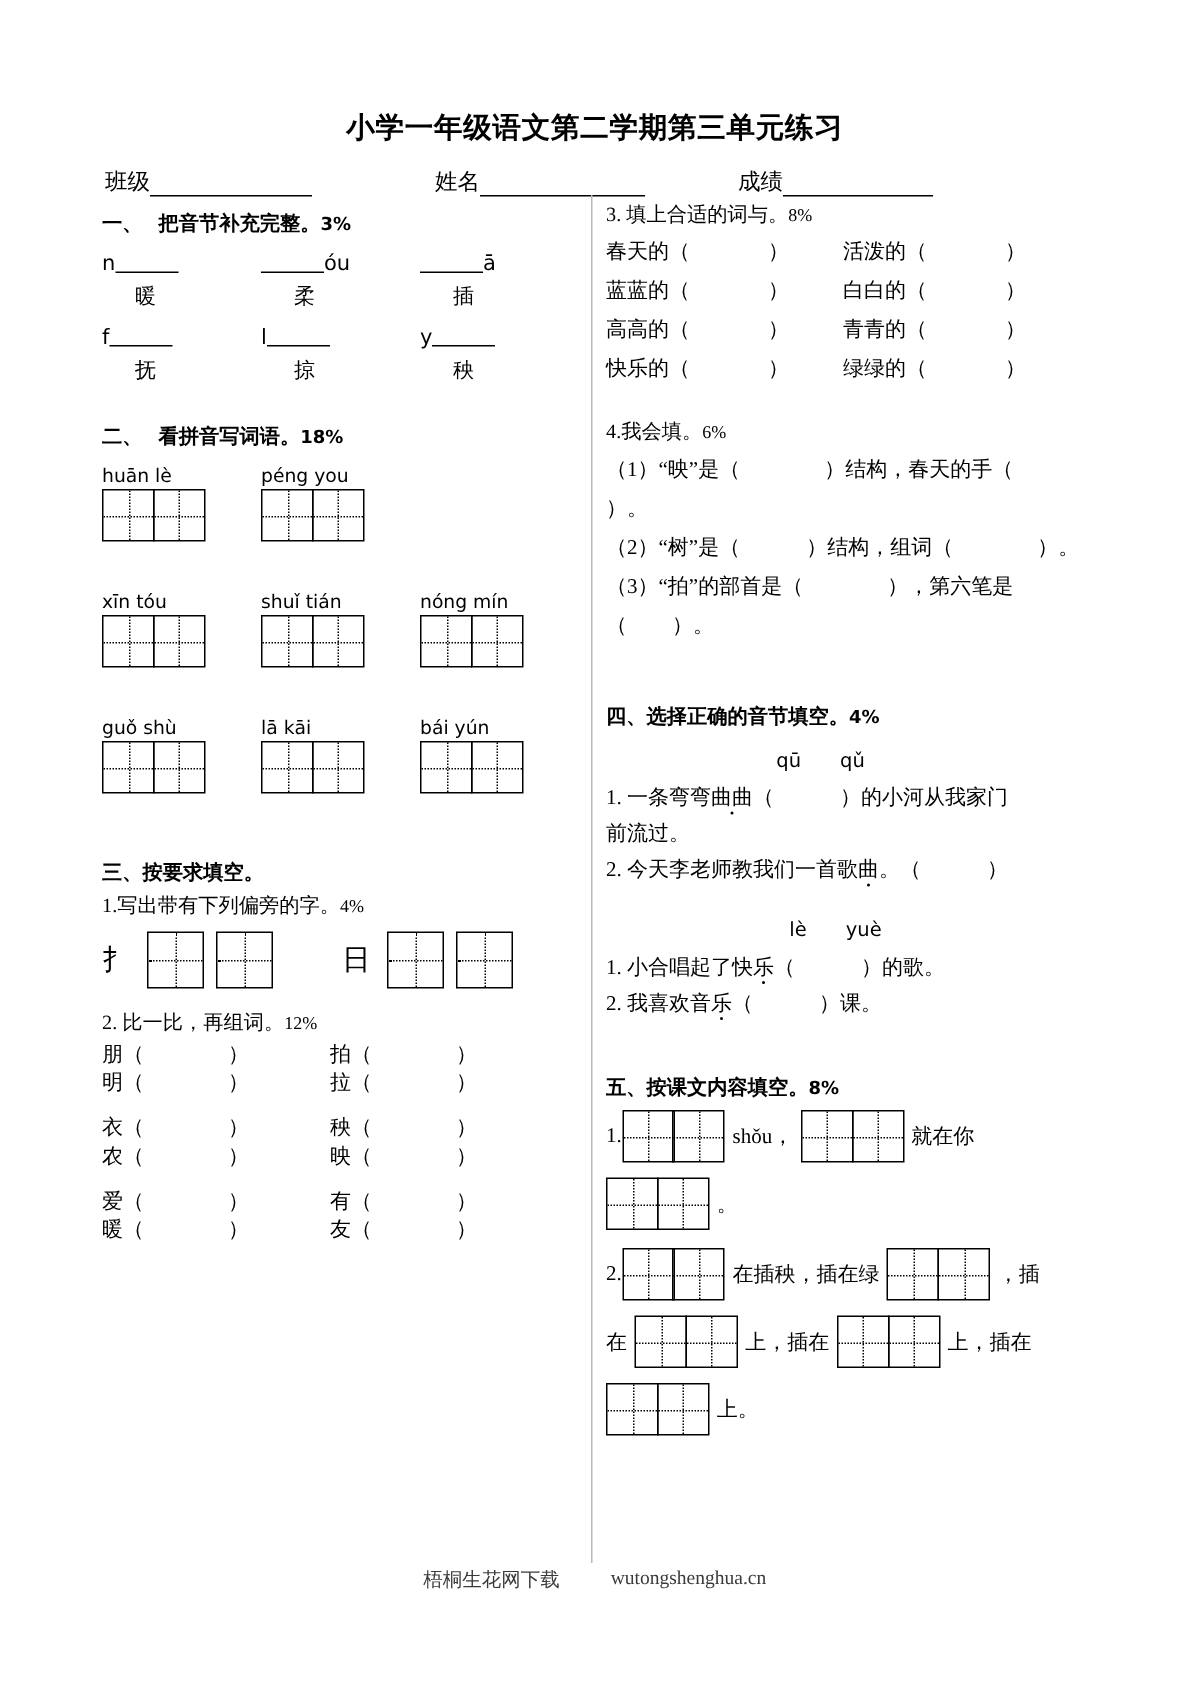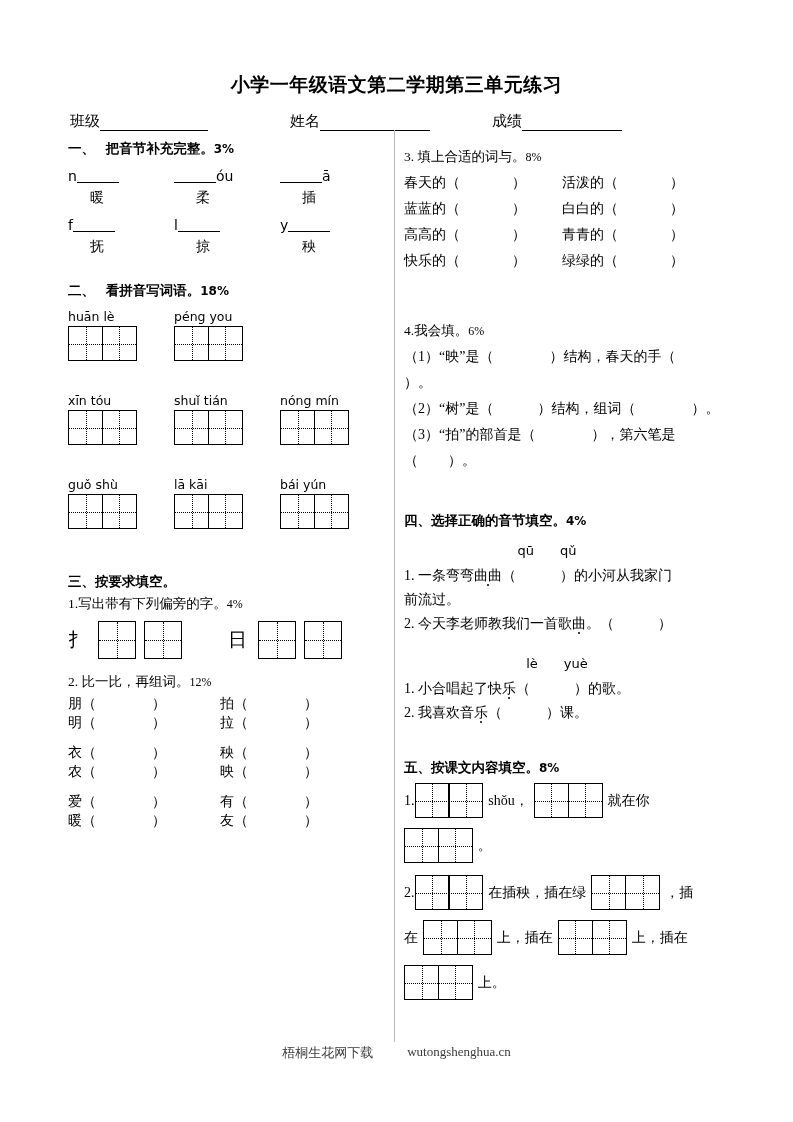--- a/index.html
+++ b/index.html
@@ -29,21 +29,21 @@
   }
   .hdr .lbl{white-space:nowrap;}
   .hdr .rule{
     display:inline-block;border-bottom:1.2px solid #000;height:15px;
   }
   .r1{width:108px;} .r2{width:110px;} .r3{width:100px;}
   .gap-a{width:82px;} .gap-b{width:62px;}
 
   
   .colL{position:absolute;left:68px;top:140px;width:318px;}
-  .colR{position:absolute;left:404px;top:148px;width:326px;}
+  .colR{position:absolute;left:404px;top:134px;width:326px;}
   .divider{
     position:absolute;left:394px;top:130px;width:0;height:912px;
     border-left:1px solid #b9b9b9;
   }
 
   .sechead{
     font-family:"DejaVu Sans","Liberation Sans",sans-serif;
     font-size:13.5px;font-weight:700;
     margin:0 0 4px 0;
   }
@@ -352,21 +352,21 @@
       <div class="fillrow">
         <span class="fillcol"><span>高高的（</span><span class="fspace"></span><span>）</span></span>
         <span class="fillcol"><span>青青的（</span><span class="fspace"></span><span>）</span></span>
       </div>
       <div class="fillrow">
         <span class="fillcol"><span>快乐的（</span><span class="fspace"></span><span>）</span></span>
         <span class="fillcol"><span>绿绿的（</span><span class="fspace"></span><span>）</span></span>
       </div>
     </div>
 
-    <div class="sub" style="margin-top:48px;">
+    <div class="sub" style="margin-top:19px;">
       <span>4.我会填。</span><span class="pct">6%</span>
     </div>
 
     <div class="qlist">
       <p><span>（1）“映”是（</span><span class="sp-lg"></span><span>）结构，春天的手（</span><span class="sp-md"></span><span>）。</span></p>
       <p><span>（2）“树”是（</span><span class="sp-md"></span><span>）结构，组词（</span><span class="sp-lg"></span><span>）。</span></p>
       <p><span>（3）“拍”的部首是（</span><span class="sp-lg"></span><span>），第六笔是</span></p>
       <p><span>（</span><span class="sp-sm"></span><span>）。</span></p>
     </div>
 

